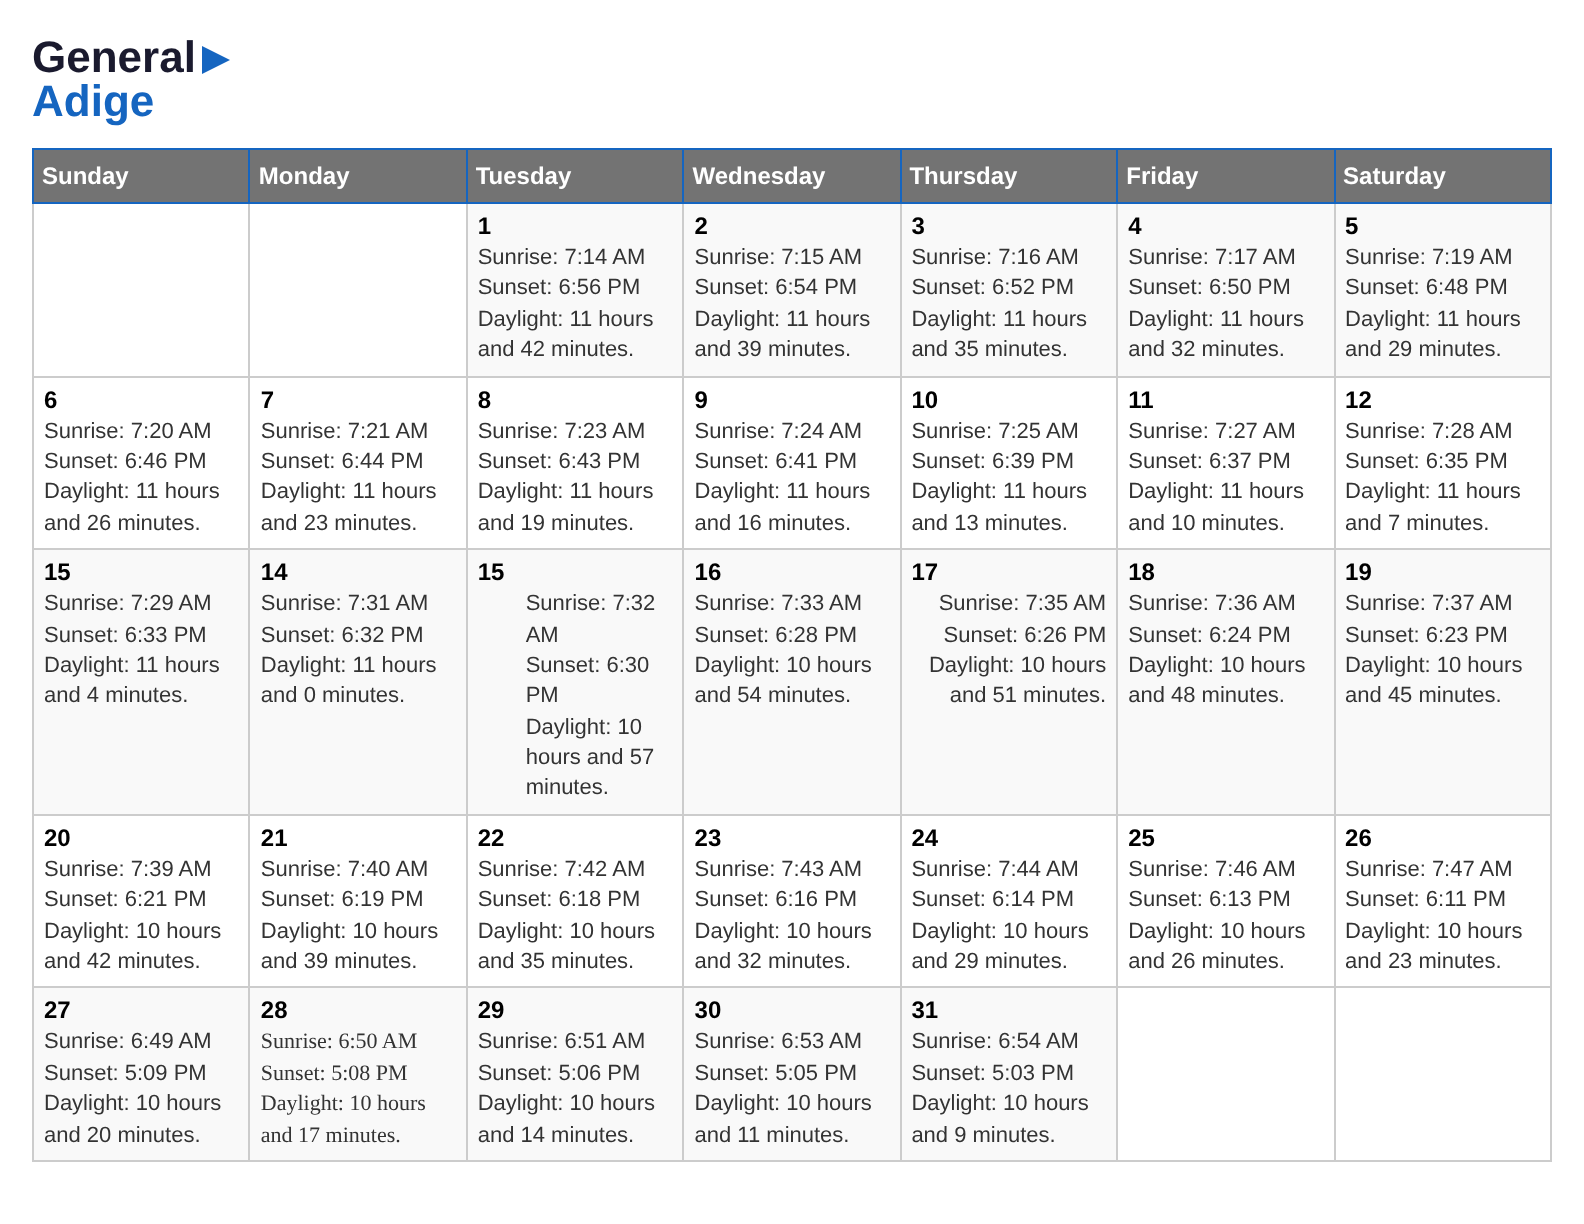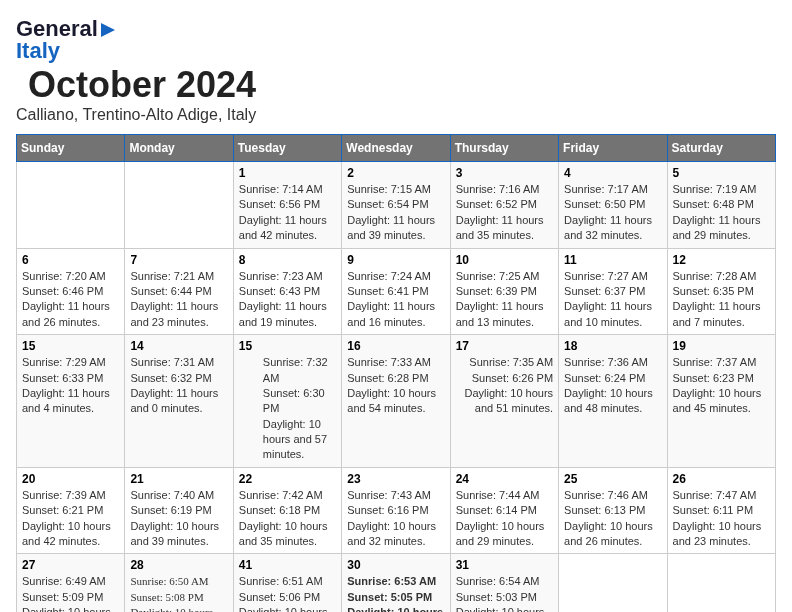--- a/index.html
+++ b/index.html
@@ -79,25 +79,21 @@
 <body>
 
 <div class="header">
   <div class="logo">
     <div class="logo-line">
       <span style="font-size:22px;font-weight:bold;color:#1a1a2e;">General</span>
       <svg width="18" height="18" viewBox="0 0 18 18" style="margin-left:1px;margin-top:2px;">
         <polygon points="2,2 16,9 2,16" fill="#1565c0"></polygon>
       </svg>
     </div>
-    <div style="font-size:22px;font-weight:bold;color:#1565c0;margin-top:-4px;">Italy</div>
-  </div>
-  <div class="title-block">
-    <div class="month-title">October 2024</div>
-    <div class="location">Calliano, Trentino-Alto Adige, Italy</div>
+    <div style="font-size:22px;font-weight:bold;color:#1565c0;margin-top:-4px;">Adige</div>
   </div>
 </div>
 
 <table>
   <thead>
     <tr id="header-row">
     <th>Sunday</th>
         <th>Monday</th>
         <th>Tuesday</th>
         <th>Wednesday</th>
@@ -280,28 +276,28 @@
 Sunset: 5:09 PM
 Daylight: 10 hours and 20 minutes.</div>
         </td>
         <td>
           <div class="day-num">28</div>
           <div class="day-info" style="white-space: pre-line; font-family: Liberation Serif, serif;">Sunrise: 6:50 AM
 Sunset: 5:08 PM
 Daylight: 10 hours and 17 minutes.</div>
         </td>
         <td>
-          <div class="day-num">41</div>
+          <div class="day-num">29</div>
           <div class="day-info" style="white-space: pre-line;">Sunrise: 6:51 AM
 Sunset: 5:06 PM
 Daylight: 10 hours and 14 minutes.</div>
         </td>
         <td>
           <div class="day-num">30</div>
-          <div class="day-info" style="white-space: pre-line; font-weight: bold;">Sunrise: 6:53 AM
+          <div class="day-info" style="white-space: pre-line;">Sunrise: 6:53 AM
 Sunset: 5:05 PM
 Daylight: 10 hours and 11 minutes.</div>
         </td>
         <td>
           <div class="day-num">31</div>
           <div class="day-info" style="white-space: pre-line;">Sunrise: 6:54 AM
 Sunset: 5:03 PM
 Daylight: 10 hours and 9 minutes.</div>
         </td>
         <td class="empty"></td>

